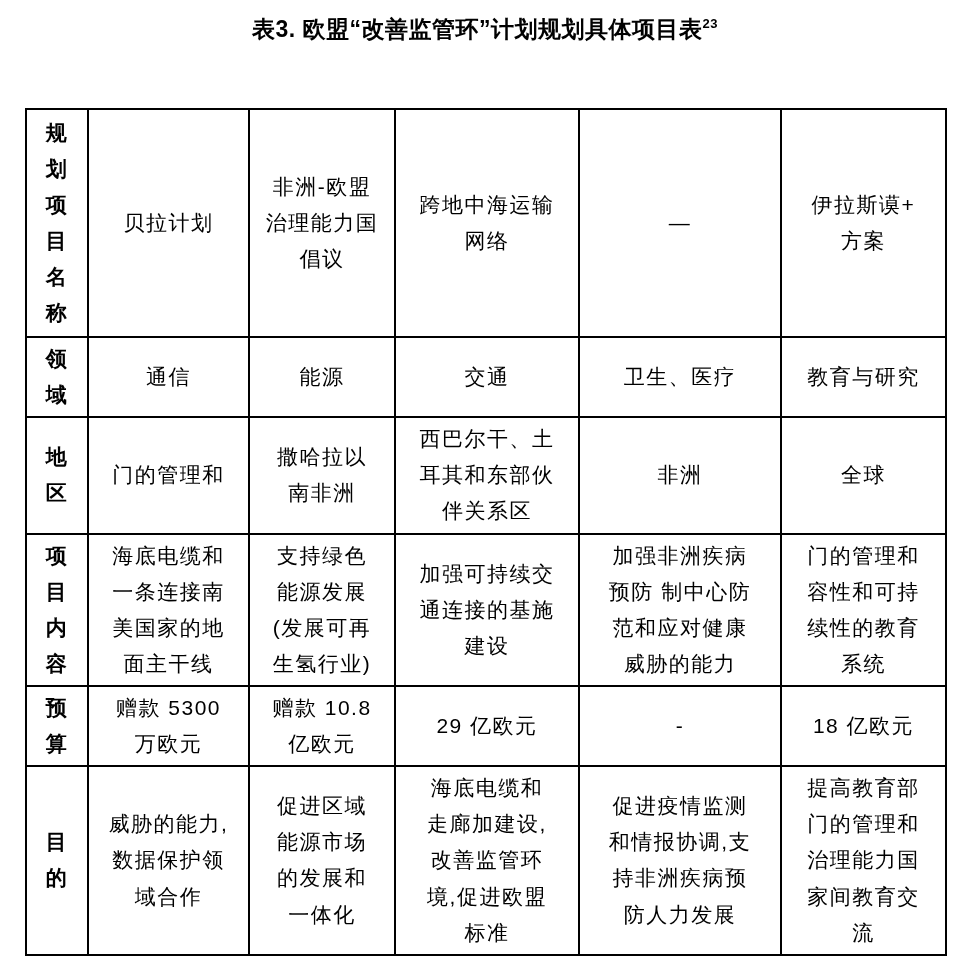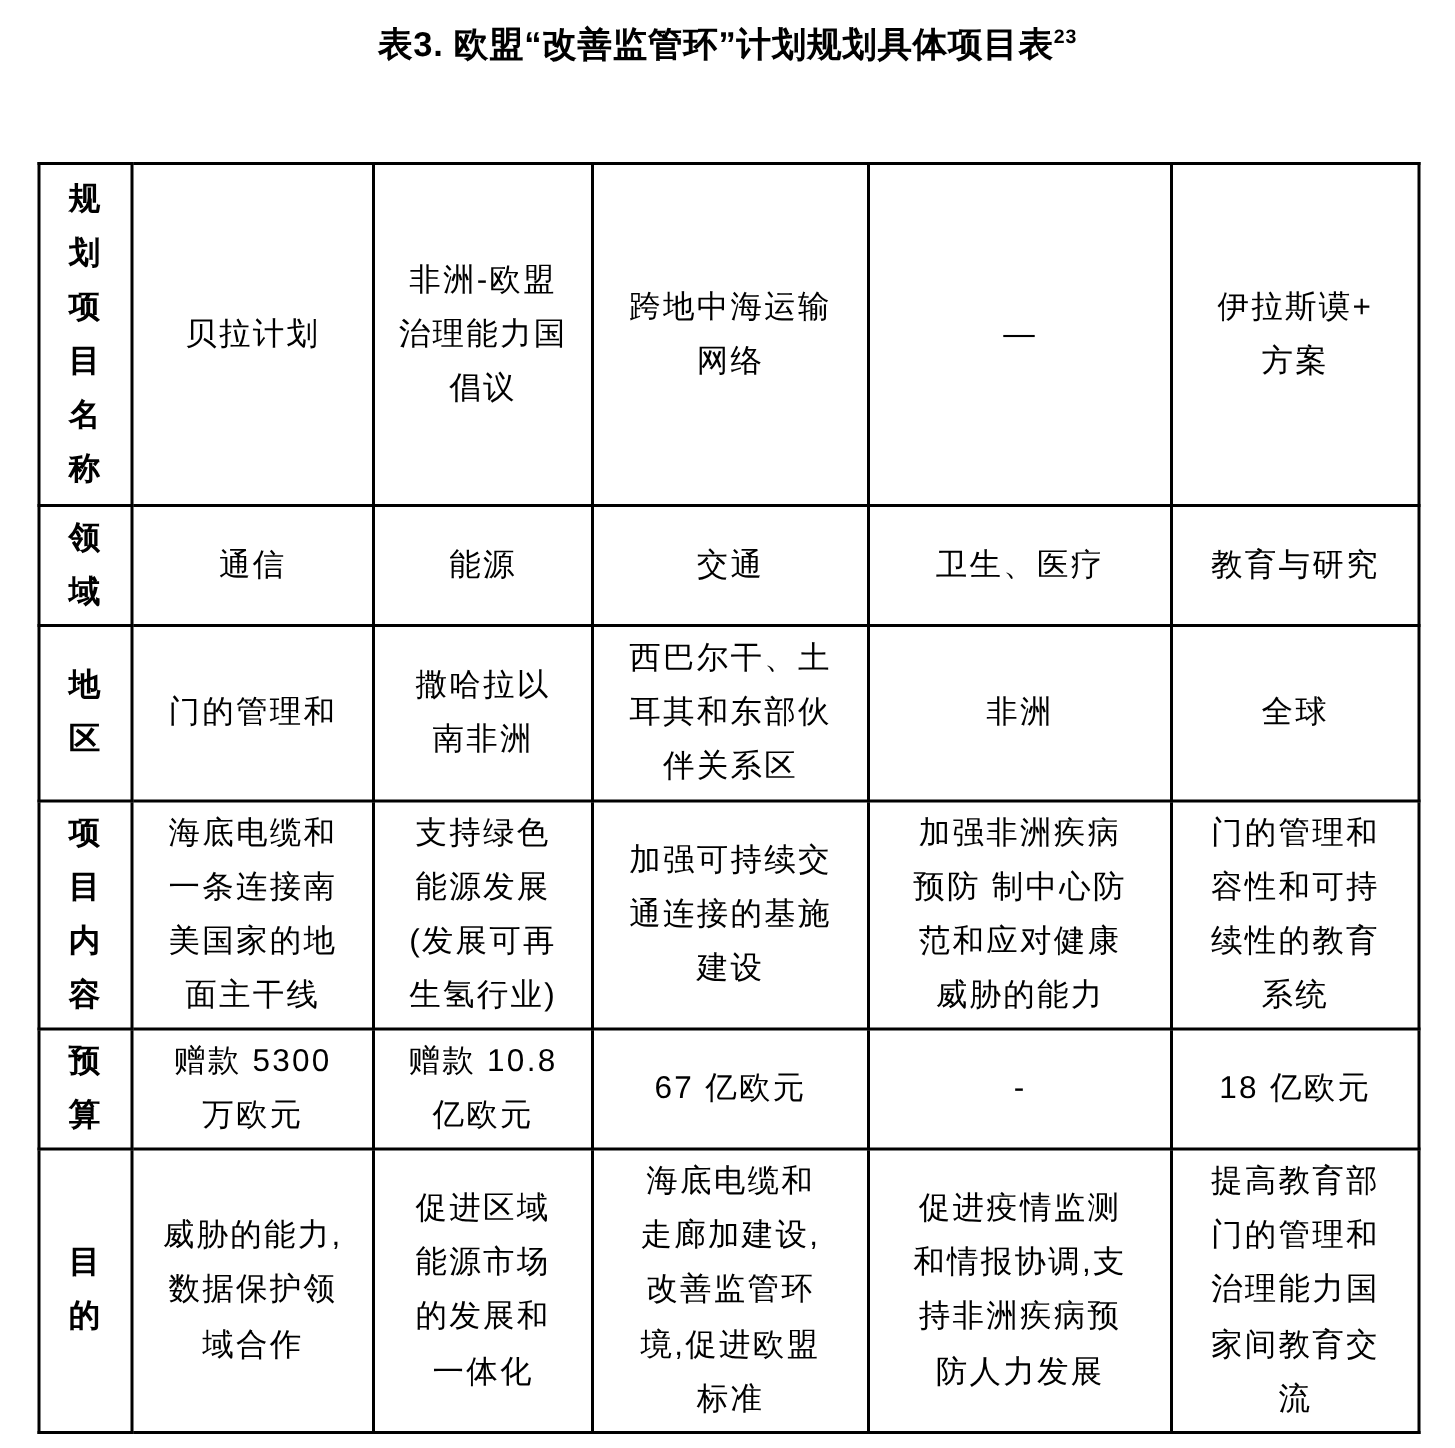--- a/index.html
+++ b/index.html
@@ -151,21 +151,21 @@
 续性的教育
 系统</td>
       </tr>
       <tr class="r5">
         <td class="rowhdr">预
 算</td>
         <td>赠款 5300
 万欧元</td>
         <td>赠款 10.8
 亿欧元</td>
-        <td>67 亿欧元</td>
+        <td>29 亿欧元</td>
         <td>-</td>
         <td>18 亿欧元</td>
       </tr>
       <tr class="r6">
         <td class="rowhdr">目
 的</td>
         <td>威胁的能力,
 数据保护领
 域合作</td>
         <td>促进区域

